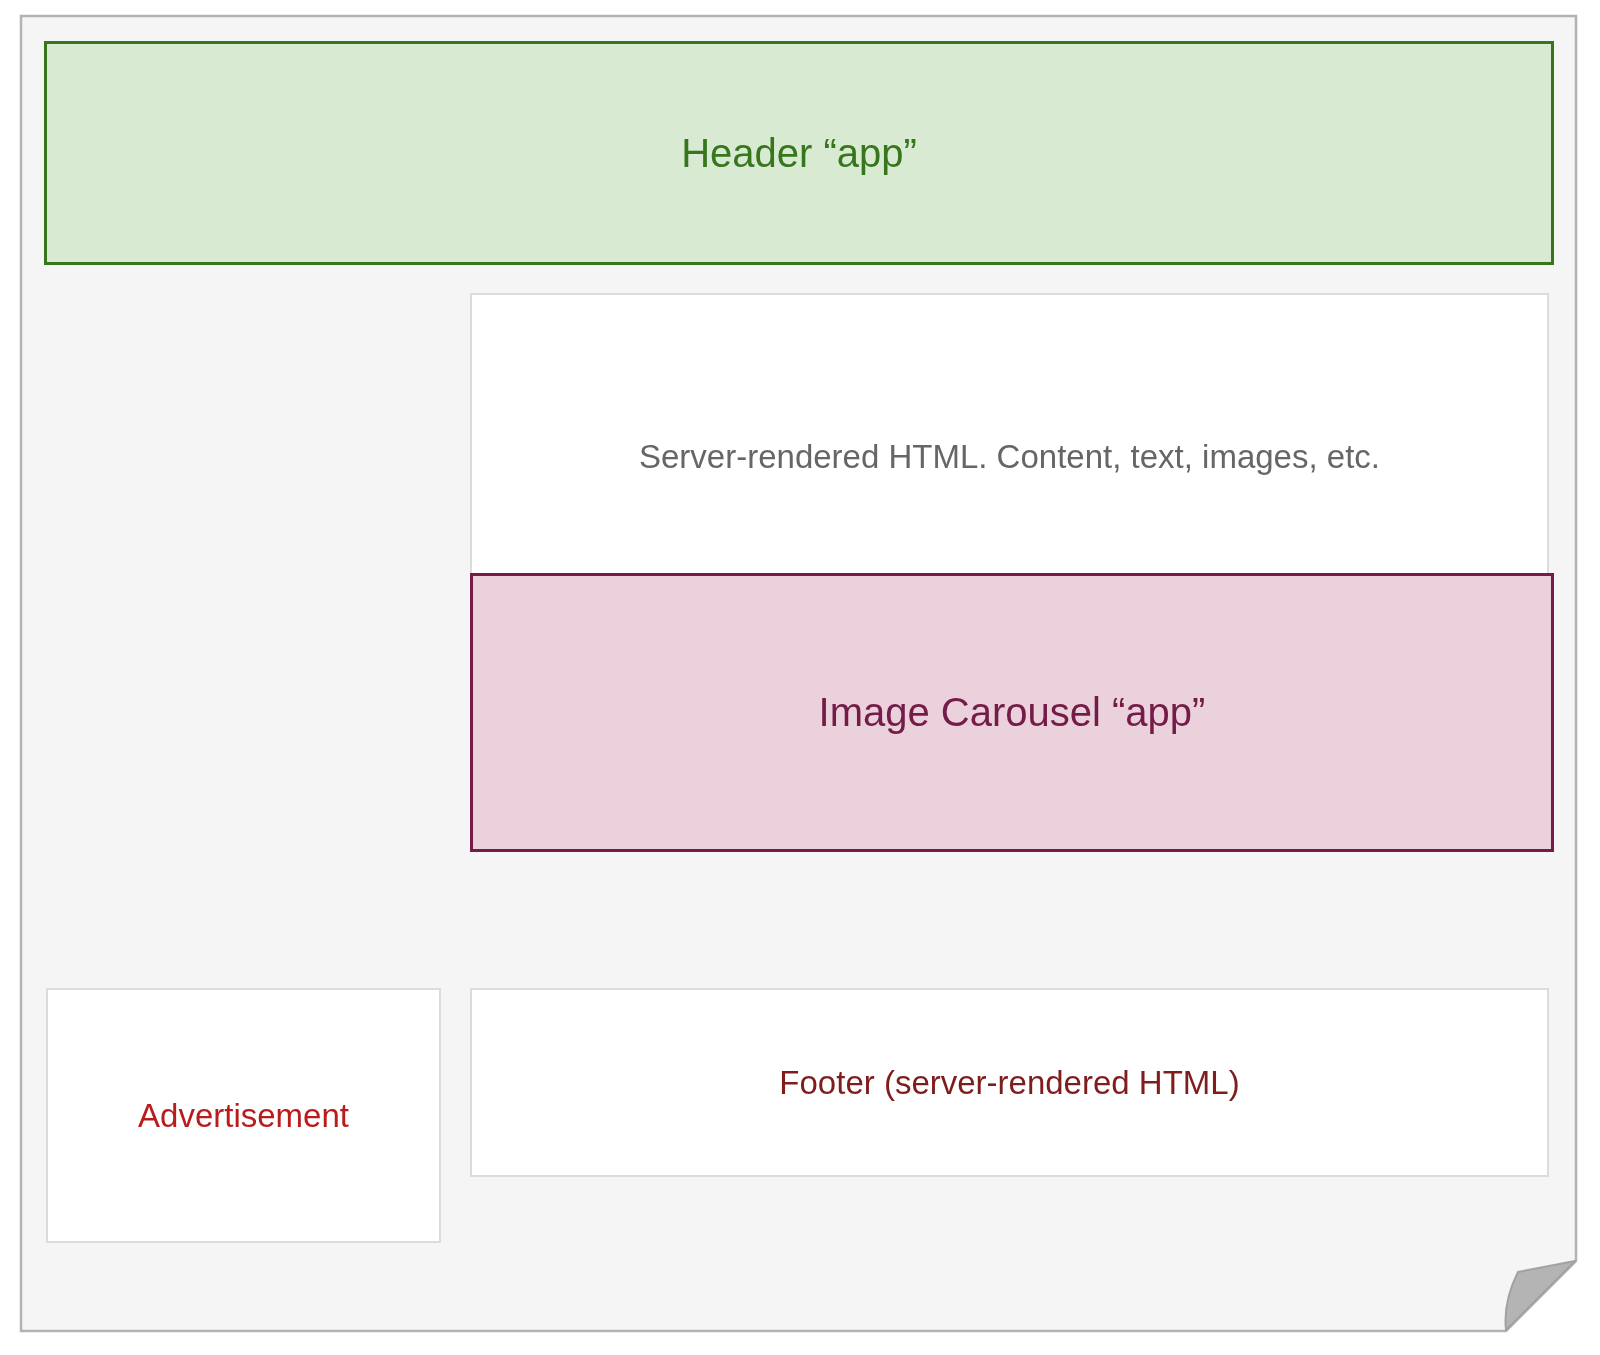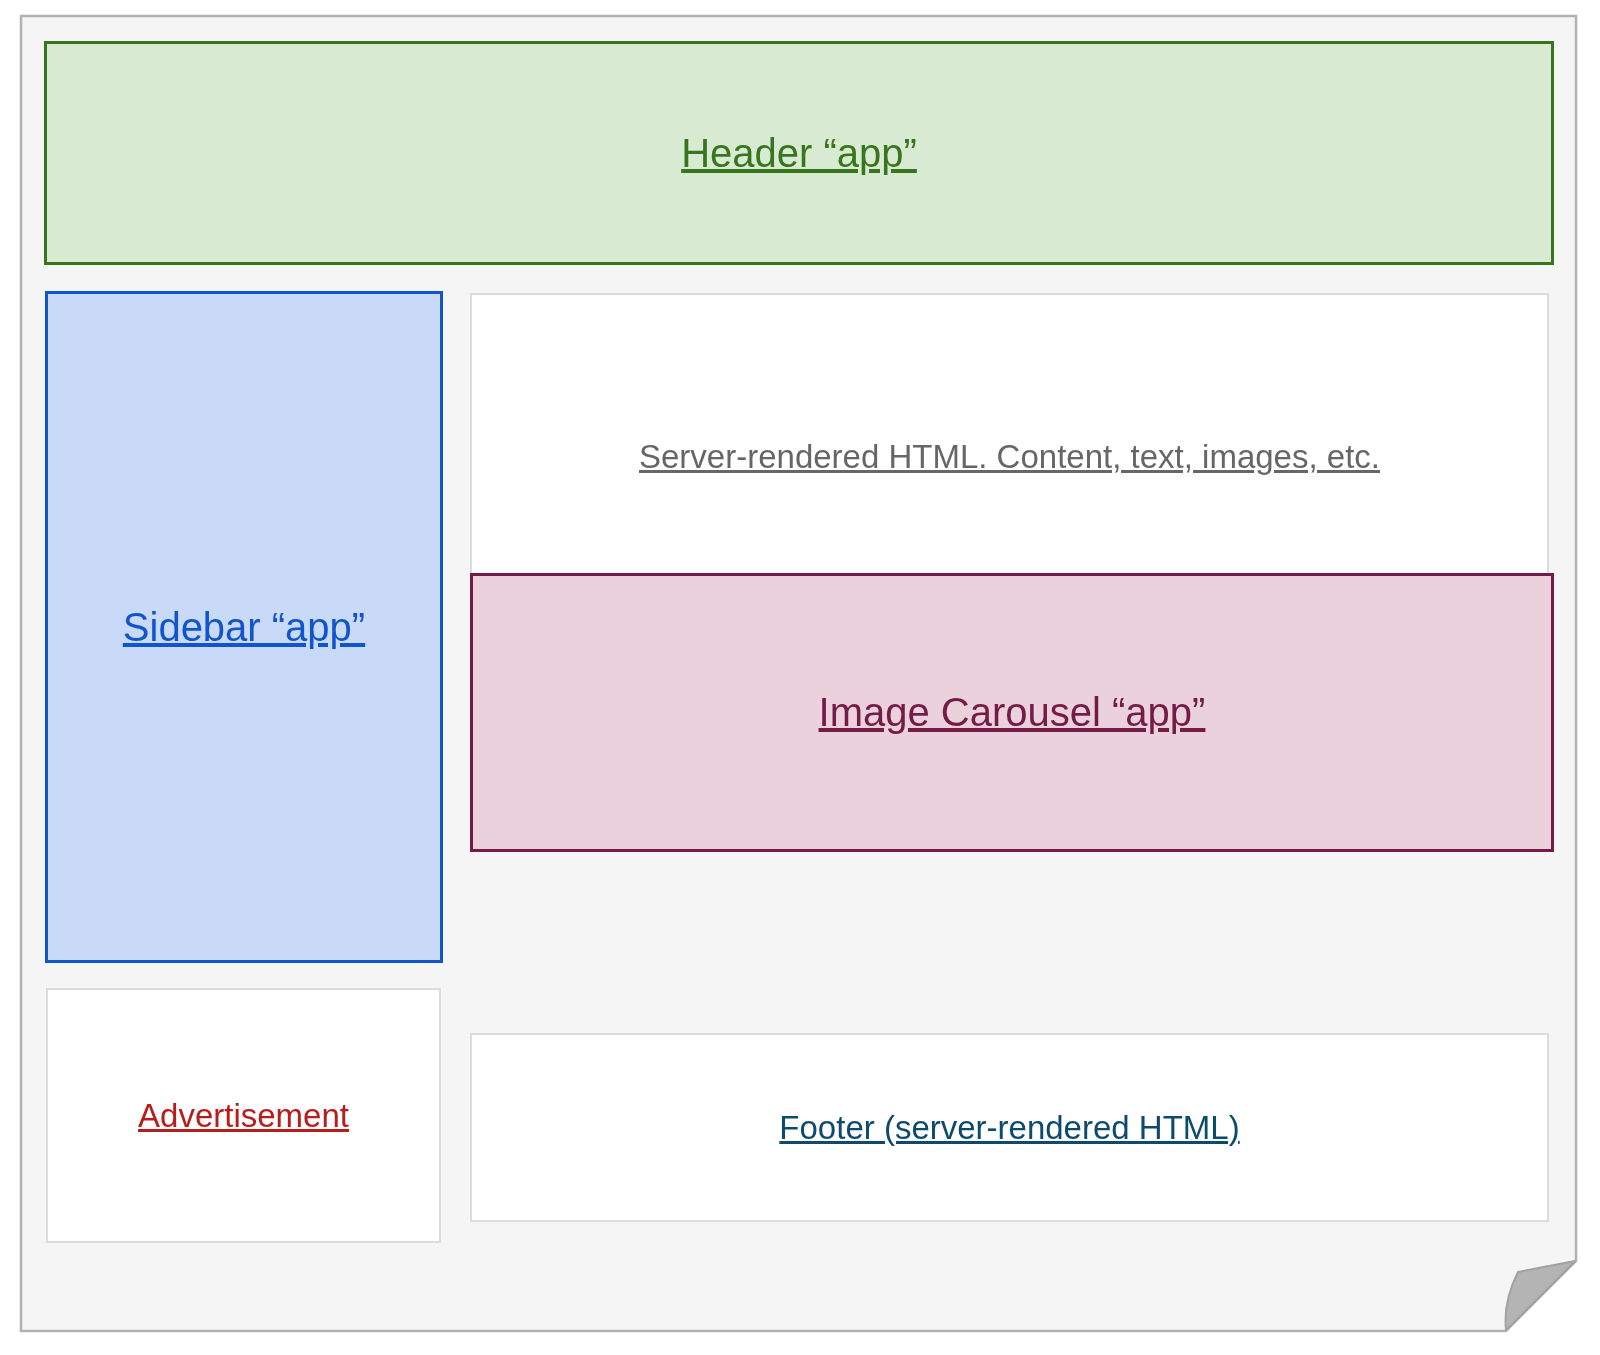--- a/index.html
+++ b/index.html
@@ -24,21 +24,20 @@
     display: block;
   }
   .box {
     position: absolute;
     box-sizing: border-box;
     display: flex;
     flex-direction: column;
     align-items: center;
     justify-content: center;
     text-align: left;
-    text-decoration: underline;
   }
   .box-header {
     left: 44px; top: 41px;
     width: 1510px; height: 224px;
     background: #d9ead3;
     border: 3px solid #38761d;
     color: #38761d;
     font-size: 40px;
   }
   .box-sidebar {
@@ -72,45 +71,41 @@
     border: 2px solid #dcdcdc;
     color: #b91c1c;
     font-size: 33px;
     line-height: 1.32;
   }
   .box-footer {
     left: 470px; top: 988px;
     width: 1079px; height: 189px;
     background: #ffffff;
     border: 2px solid #dcdcdc;
-    color: #0c4a6e;
+    color: #7f1d1d;
     font-size: 33px;
-    margin-top: 45px;
   }
   .label {
     padding: 0 20px;
   }
 </style>
 </head>
 <body>
 
 <div class="canvas">
 
   <svg class="sheet-svg" viewBox="0 0 1600 1355" aria-hidden="true">
     <path d="M 21 16 L 1576 16 L 1576 1261 L 1506 1331 L 21 1331 Z" fill="#f5f5f5" stroke="#b2b2b2" stroke-width="2.5" stroke-linejoin="miter"></path>
     <path d="M 1575 1261 L 1518 1272 Q 1503 1302 1506 1330 Z" fill="#b4b4b4" stroke="#a2a2a2" stroke-width="2" stroke-linejoin="round"></path>
   </svg>
 
   <div class="box box-header">
     <div class="label">Header “app”</div>
   </div>
 
-  <div class="box box-sidebar">
-    <div class="label">Sidebar “app”</div>
-  </div>
 
   <div class="box box-content">
     <div class="label">Server-rendered HTML. Content, text, images, etc.</div>
   </div>
 
   <div class="box box-carousel">
     <div class="label">Image Carousel “app”</div>
   </div>
 
   <div class="box box-ad">

